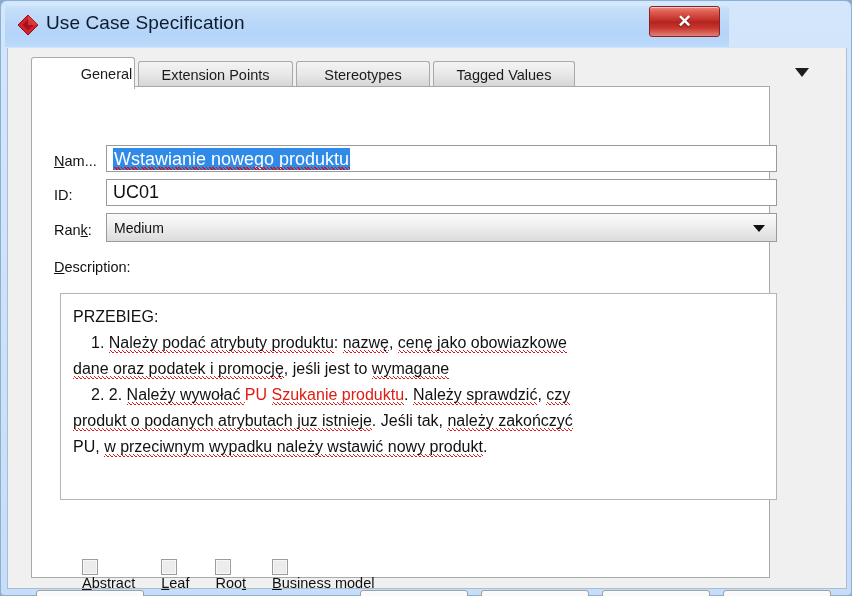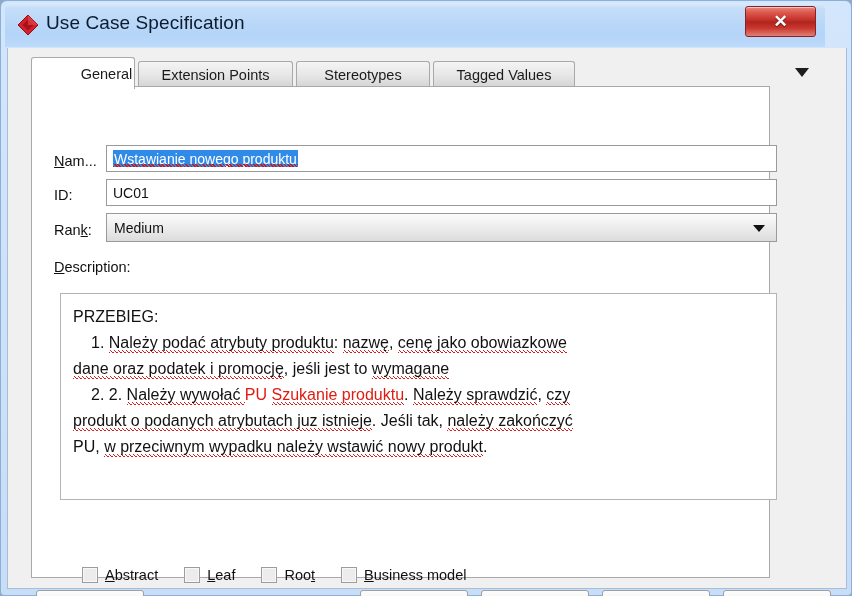--- a/index.html
+++ b/index.html
@@ -25,21 +25,21 @@
     border: 1px solid #8ab0d8;
     border-radius: 7px 7px 4px 4px;
     padding: 4px 5px 5px 5px;
     box-sizing: border-box;
   }
 
   
   .titlebar {
     position: absolute;
     left: 4px; top: 2px;
-    width: 820px;
+    width: 724px;
     height: 44px;
     background: linear-gradient(to bottom,
         #dcebfb 0%, #c5def9 12%, #b9d7f8 48%, #b4d4f8 72%, #bcdafa 100%);
     border-radius: 6px 6px 0 0;
   }
   .title-icon {
     position: absolute;
     left: 12px; top: 11px;
     width: 22px; height: 22px;
   }
@@ -148,21 +148,21 @@
     color: #101010;
     white-space: nowrap;
   }
   .lbl u { text-decoration: underline; }
 
   .field {
     position: absolute;
     box-sizing: border-box;
     background: #ffffff;
     border: 1px solid #9a9a9a;
-    font-size: 14px;
+    font-size: 18px;
     color: #101010;
     padding: 0 6px;
     display: flex;
     align-items: center;
     overflow: hidden;
     white-space: nowrap;
     cursor: text;
   }
   .sel-text {
     background: #2f8ae8;
@@ -245,20 +245,21 @@
     left: 50px; top: 478px;
     height: 20px;
     display: flex;
     align-items: center;
   }
   .cbgroup {
     display: flex;
     align-items: flex-start;
     margin-right: 26px;
     cursor: pointer;
+    flex-direction: column;
   }
   .cbbox {
     width: 16px; height: 16px;
     box-sizing: border-box;
     background: #ececec;
     border: 1px solid #9c9c9c;
     box-shadow: inset 0 0 0 1px #f7f7f7;
     margin-right: 7px;
   }
   .cblabel {

